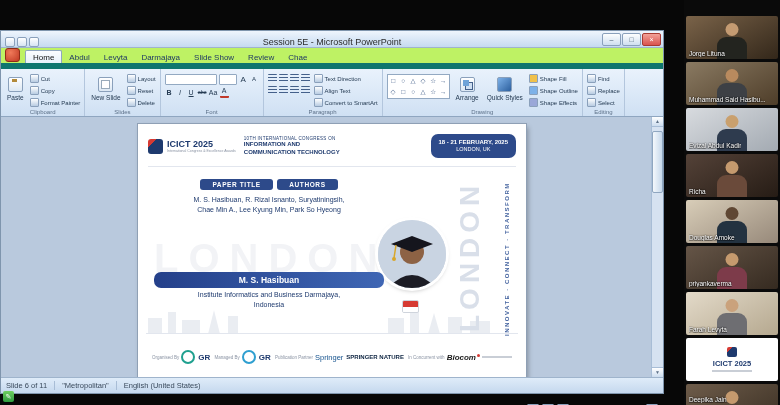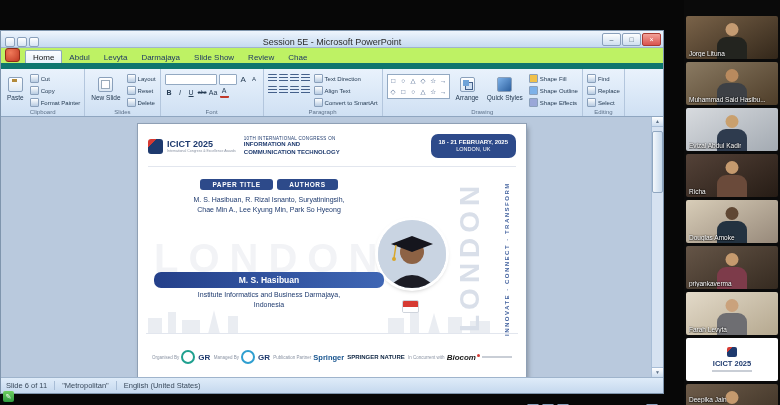--- a/index.html
+++ b/index.html
@@ -89,21 +89,21 @@
   .flag .red{height:50%;background:#d63a33;}
   .flag .white{height:50%;background:#fff;}
 
   .sfoot{position:absolute;left:8px;right:8px;bottom:3px;height:40px;border-top:1px solid #e2e6ee;display:flex;align-items:center;justify-content:space-between;padding:3px 6px 0;}
   .funit{display:flex;flex-direction:row;align-items:center;gap:2px;}
   .flabel{font-size:4.5px;color:#8a93a3;}
   .logorow{display:flex;align-items:center;gap:3px;}
   .gr-circ{width:10px;height:10px;border-radius:50%;border:2px solid #1fa08f;}
   .gr-circ.blue{border-color:#2f9fd0;}
   .gr-txt{font-size:8px;font-weight:bold;color:#1e3a6e;}
-  .springer{font-size:7.5px;font-weight:bold;color:#17548f;}
+  .springer{font-size:7.5px;font-weight:normal;color:#17548f;}
   .spnature{font-size:6px;font-weight:bold;color:#0c2340;}
   .biocom{font-size:8px;font-weight:bold;font-style:italic;color:#1a1a1a;position:relative;padding-right:4px;}
   .biocom::after{content:'';position:absolute;right:0;top:1px;width:3px;height:3px;border-radius:50%;background:#d63a33;}
   .biocom-bar{width:30px;height:2px;background:#c9ced6;}
 
   .statusbar{height:15px;background:linear-gradient(#dfecf9,#c5d8ee);border-top:1px solid #9fb4cc;display:flex;align-items:center;font-size:7.5px;color:#3a4a5c;padding:0 5px;gap:7px;flex:0 0 auto;}
   .sbsep{width:1px;height:9px;background:#a8bdd6;}
   .sb-right{margin-left:auto;display:flex;align-items:center;gap:3px;margin-top:48px;}
   .vicon{width:10px;height:9px;border:1px solid #8aa0bb;background:linear-gradient(#fff,#dce8f4);border-radius:1px;}
   .zoomsym{font-size:8px;color:#3a4a5c;}

